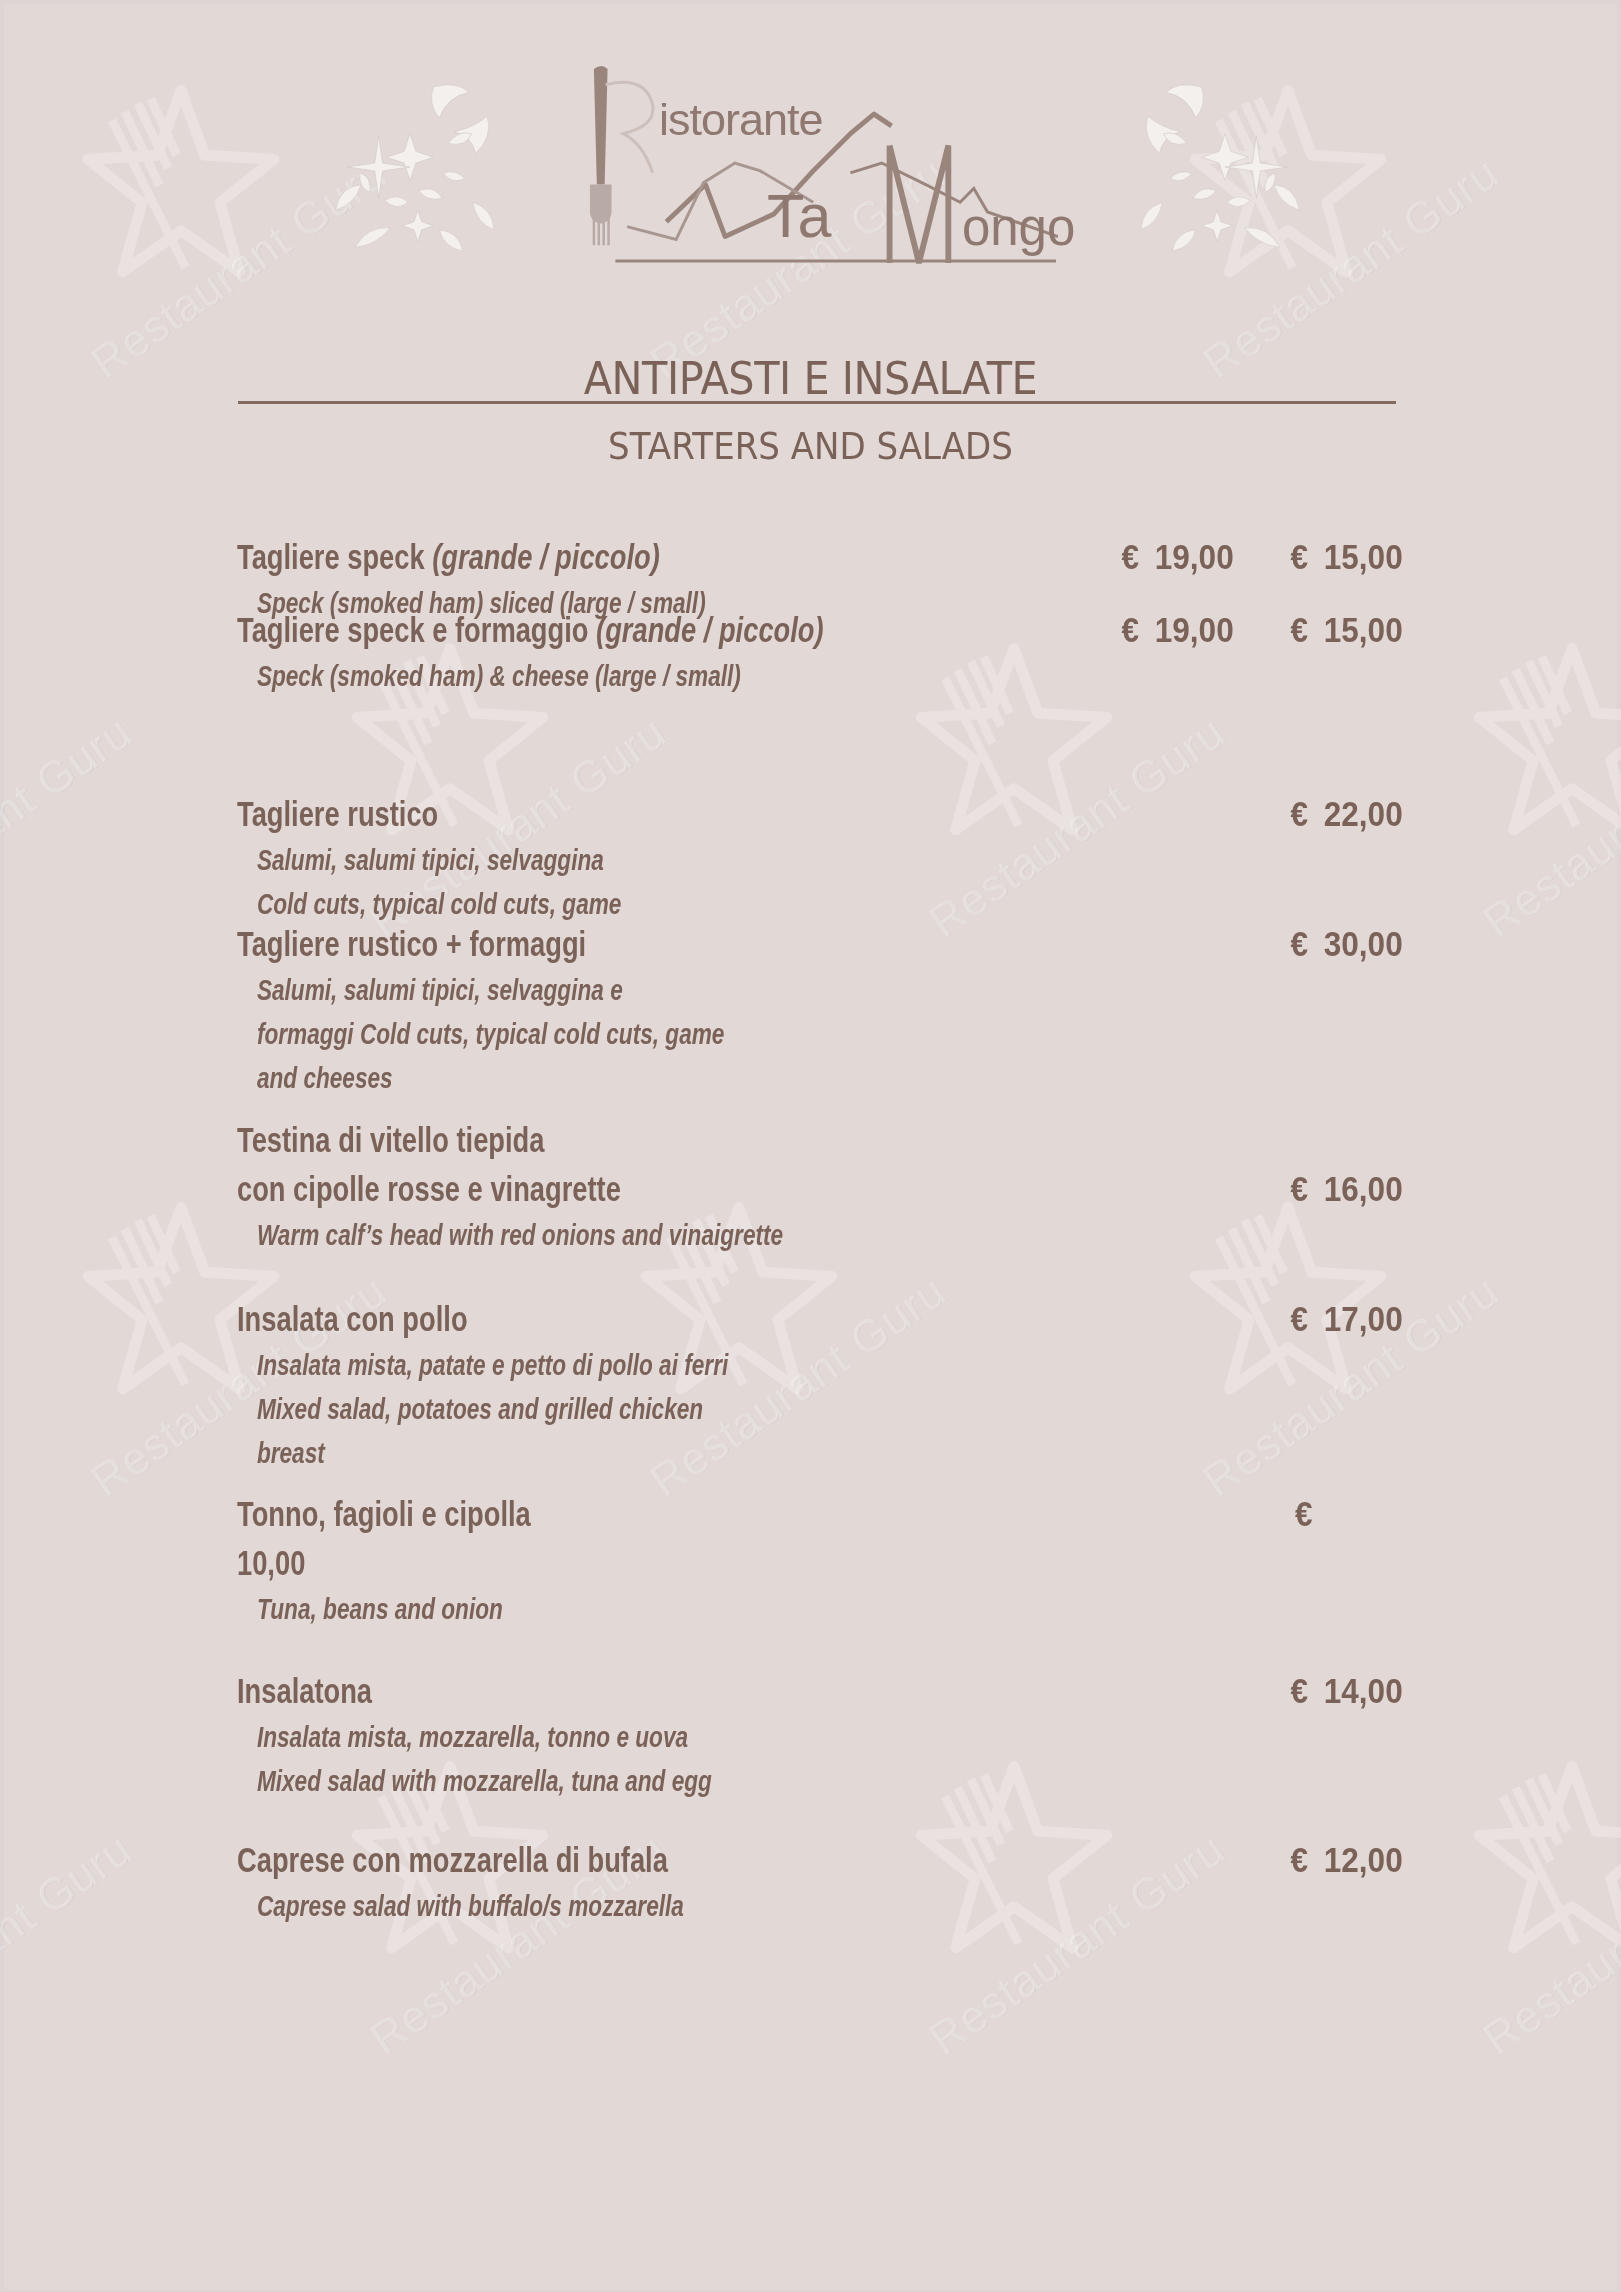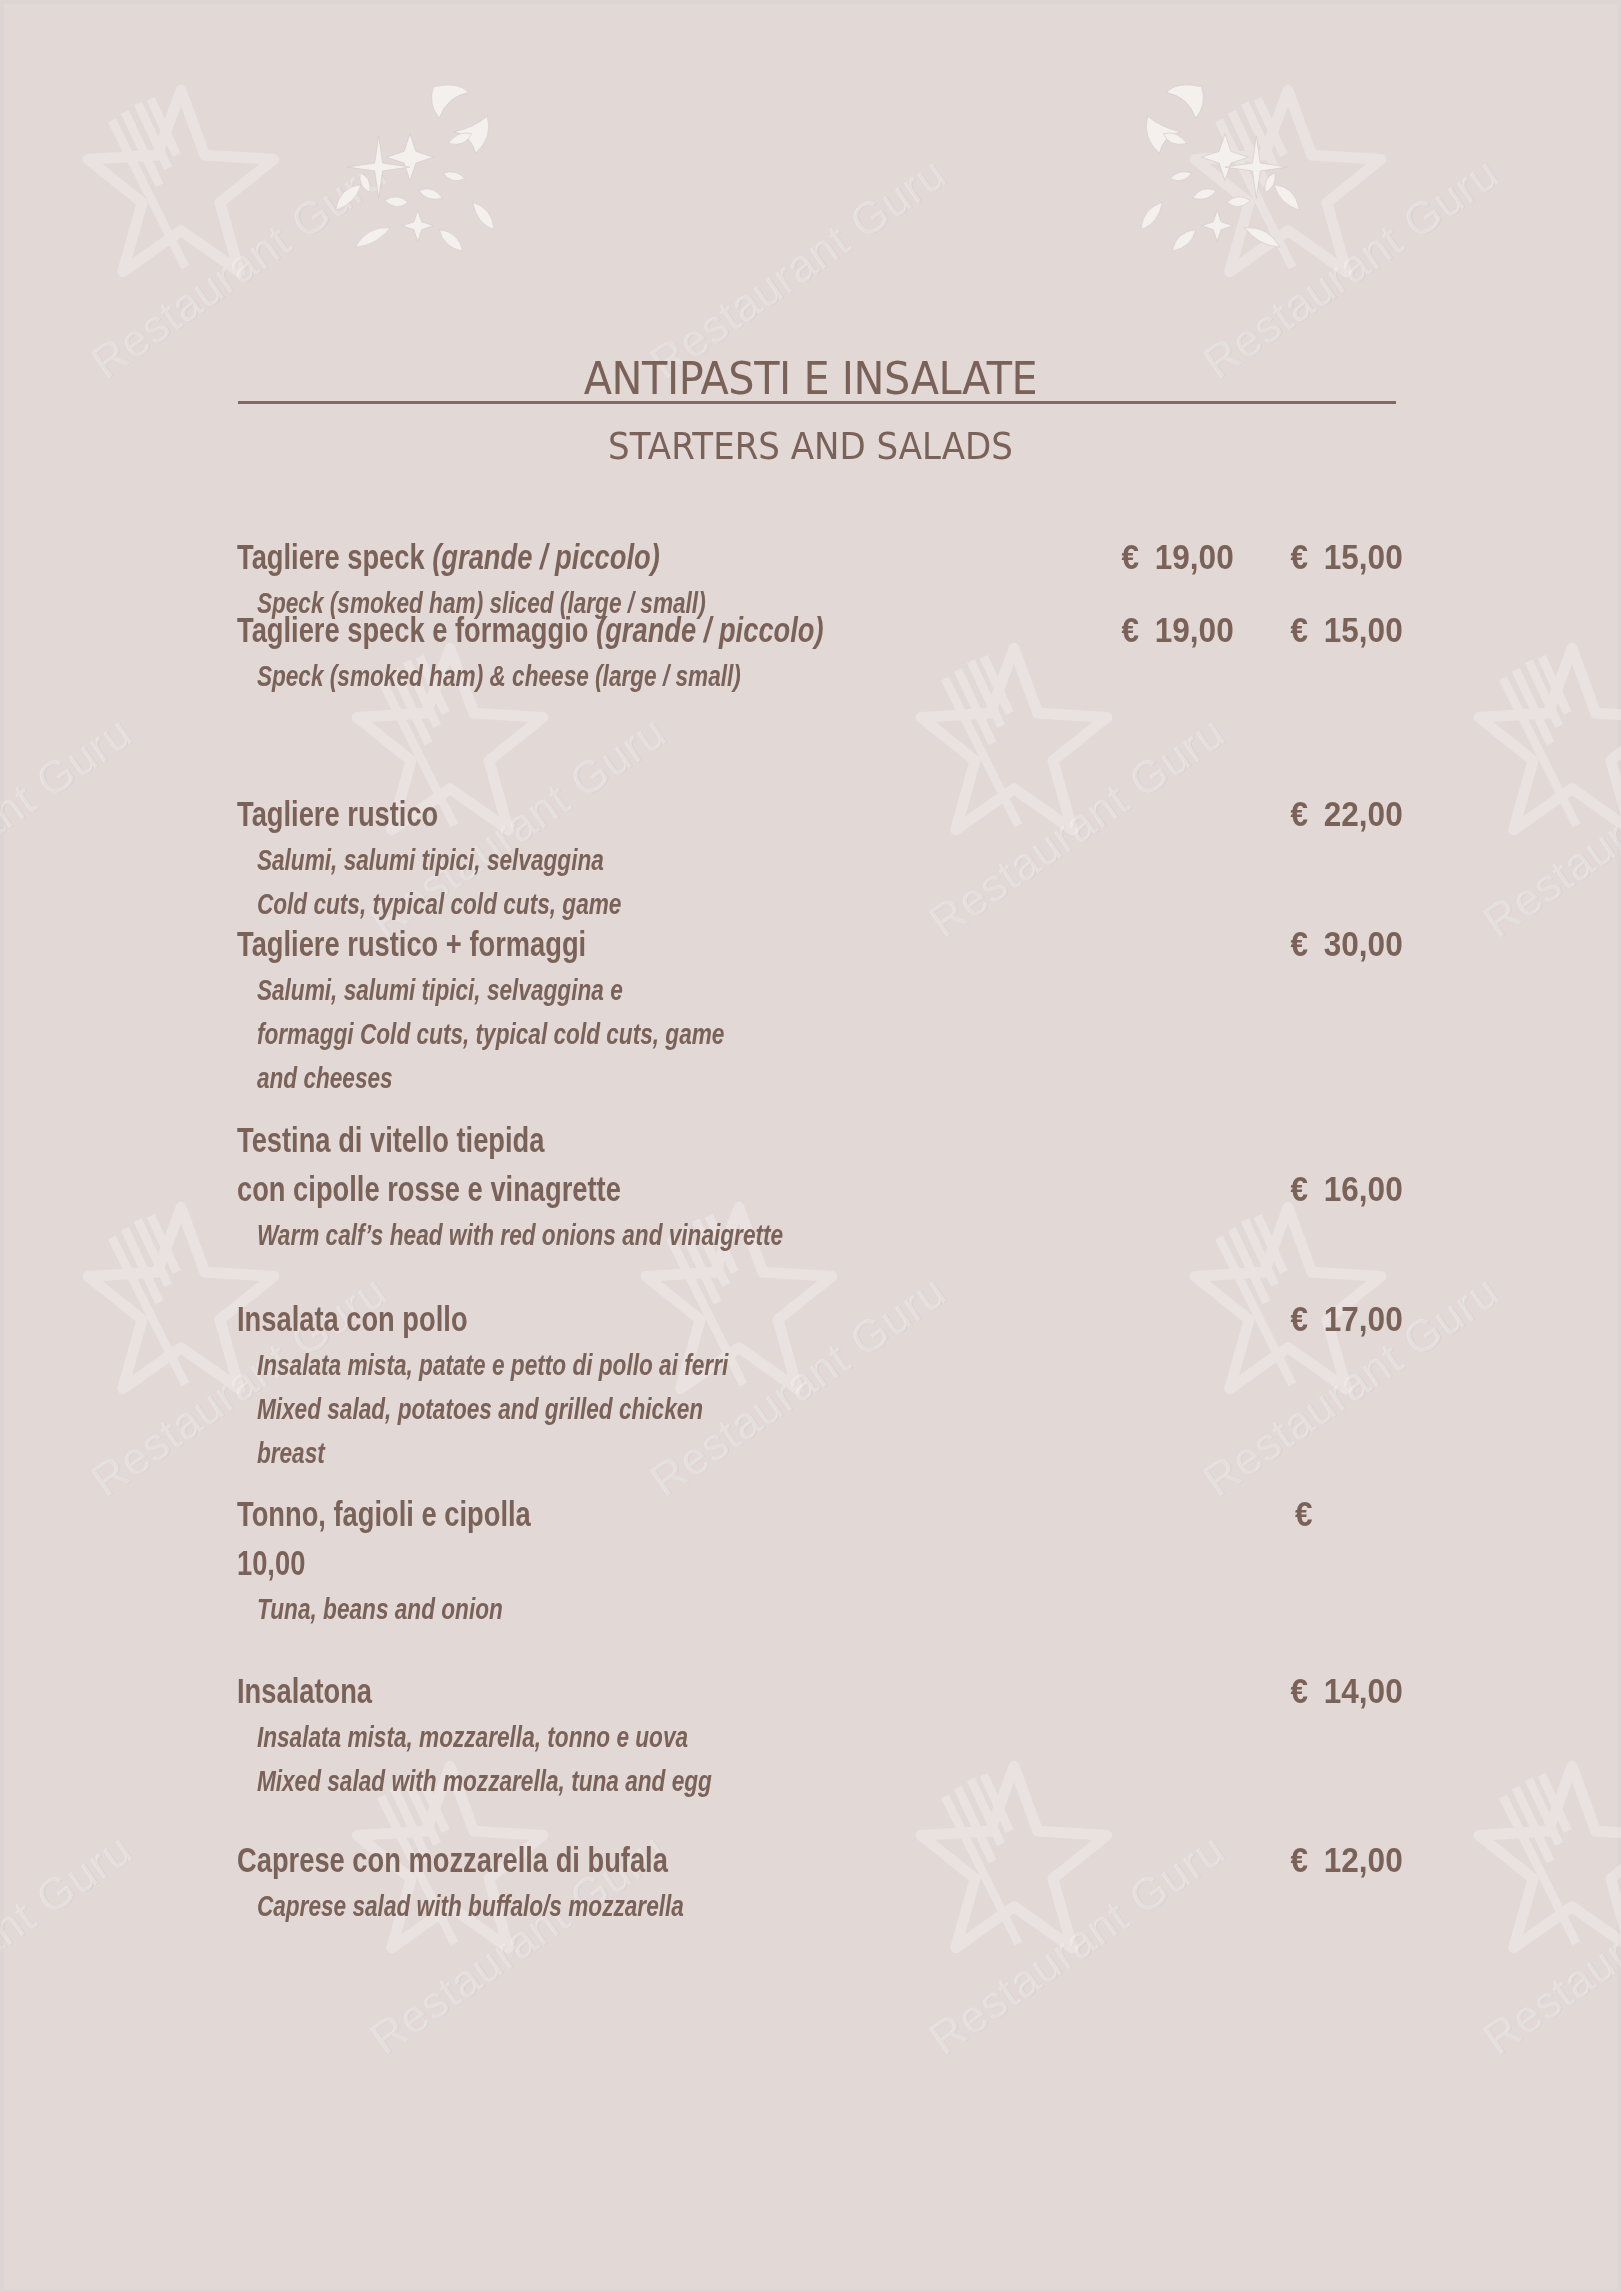--- a/index.html
+++ b/index.html
@@ -180,20 +180,41 @@
       <path d="M45 100 q12 4 10 20 q-12 -6 -10 -20z"></path>
       <path d="M70 128 q14 -8 24 2 q-12 10 -24 -2z"></path>
       <path d="M105 118 q16 -6 24 8 q-16 4 -24 -8z"></path>
       <path d="M160 130 q20 6 22 28 q-18 -6 -22 -28z"></path>
       <path d="M40 176 q22 -2 36 -20 q-24 -2 -36 20z"></path>
       <path d="M150 180 q-20 -4 -24 -22 q20 2 24 22z"></path>
       <path d="M100 150 l4 -12 l4 12 l12 4 l-12 4 l-4 12 l-4 -12 l-12 -4z"></path>
     </g>
   </svg>
 
+  <div class="logo">
+    <svg style="position:absolute;left:0;top:0" width="470" height="201" viewBox="0 0 480 205">
+
+      <path d="M6 4 q8 -6 14 0 l-3 118 h-8z" fill="#9a857d"></path>
+      <path d="M2 122 h22 v28 q0 10 -11 12 q-11 -2 -11 -12z" fill="#b8aaa5"></path>
+      <path d="M6 150 v34 M11 150 v34 M16 150 v34 M21 150 v34" stroke="#b8aaa5" stroke-width="2.5"></path>
+
+      <path d="M18 20 q40 -10 48 20 q4 22 -30 30 q20 10 30 40" fill="none" stroke="#cdbfba" stroke-width="3"></path>
+
+      <path d="M80 160 L120 122 L140 175 L190 152 L230 108 L268 70 L292 50 L310 62" fill="none" stroke="#9a857d" stroke-width="5" stroke-linejoin="round"></path>
+      <path d="M40 165 L90 178 L118 120 L150 100 L176 108 L230 140" fill="none" stroke="#a89690" stroke-width="3"></path>
+      <path d="M268 110 L300 100 L345 122 L380 140 L394 126 L408 150 L480 175" fill="none" stroke="#9a857d" stroke-width="3"></path>
+
+      <path d="M308 82 V202 M308 82 L338 202 L368 82 V202" fill="none" stroke="#9a857d" stroke-width="6"></path>
+
+      <line x1="28" y1="200" x2="478" y2="200" stroke="#9a857d" stroke-width="3"></line>
+    </svg>
+    <span class="logo-word logo-ristorante">istorante</span>
+    <span class="logo-word logo-ta">Ta</span>
+    <span class="logo-word" style="left:374px;top:133px;font-size:51px;">ongo</span>
+  </div>
 
   <div class="section-title">ANTIPASTI E INSALATE</div>
   <div class="section-rule"></div>
   <div class="section-subtitle">STARTERS AND SALADS</div>
 
   <div class="menu">
 
     <div class="item" style="top:528px">
       <span class="name">
         <span>Tagliere speck</span>

